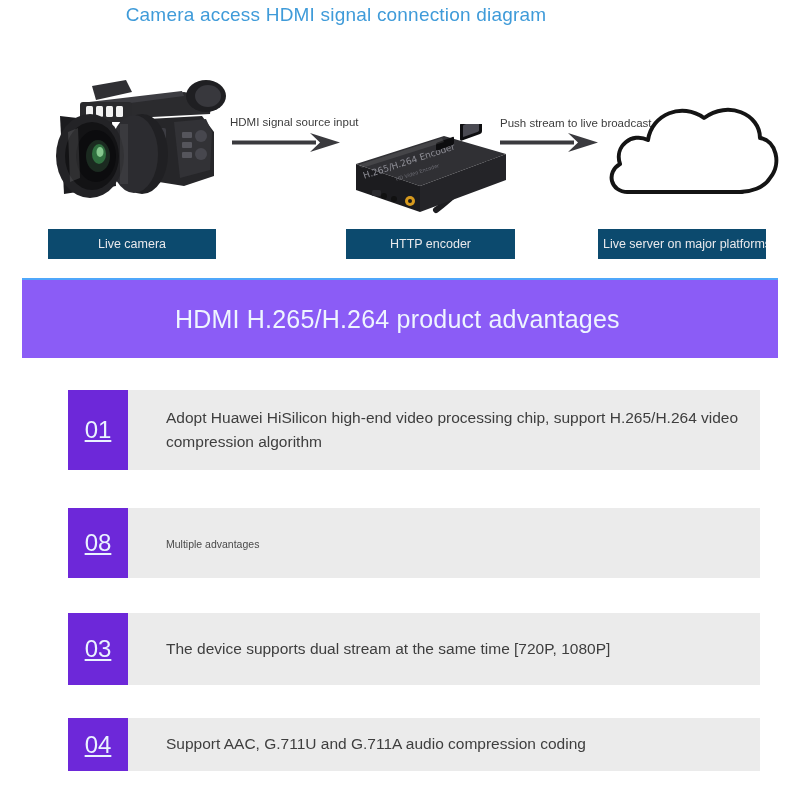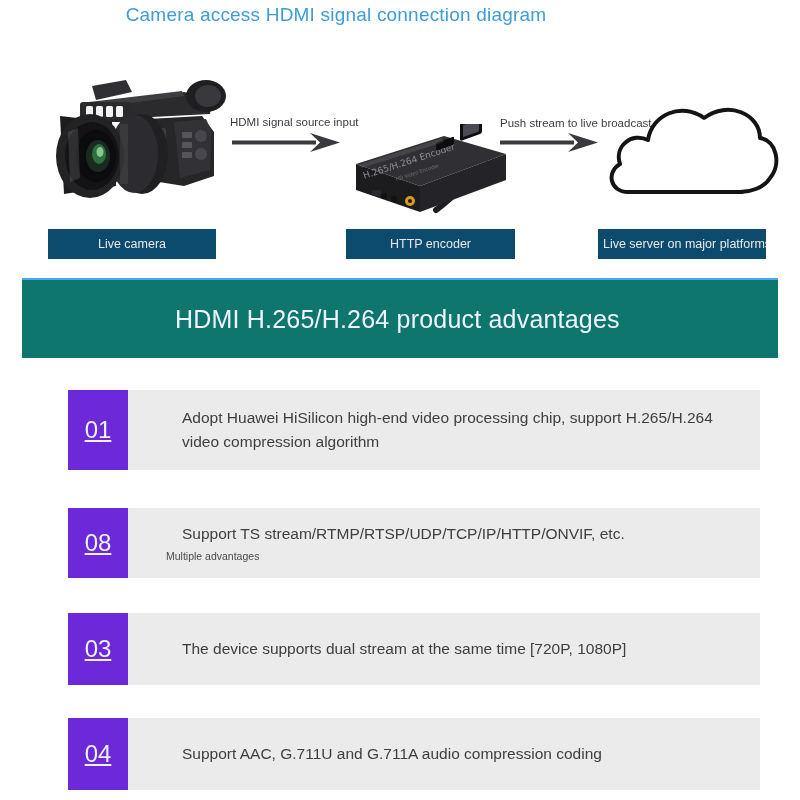--- a/index.html
+++ b/index.html
@@ -70,21 +70,21 @@
   .plate-cloud{left:598px;top:193px;width:168px;}
   .plate-cloud span{
     
     margin-right:-10px;
   }
 
   
   .banner{
     position:absolute;
     left:22px;top:278px;width:756px;height:80px;
-    background:#0f766e;
+    background:#8b5cf6;
     border-top:2px solid #4fa7fb;
     box-sizing:border-box;
     display:flex;align-items:center;
   }
   .banner-text{
     color:#eef5ff;
     font-size:25px;
     margin-left:153px;
     white-space:nowrap;
     letter-spacing:.2px;
@@ -109,33 +109,32 @@
   .feature-body{
     flex:1 1 auto;
     display:flex;flex-direction:column;justify-content:center;
     padding-left:38px;padding-right:14px;
     box-sizing:border-box;
   }
   .feature-text{
     font-size:15.5px;
     color:#3e3e3e;
     line-height:1.55;
-    margin-left:16px;
   }
   .feature-sub{
     font-size:10.5px;
     color:#4a4a4a;
     margin-top:4px;
     line-height:1.3;
   }
 
   .row-0{top:30px;height:80px;}
   .row-1{top:148px;height:70px;}
   .row-2{top:253px;height:72px;}
-  .row-3{top:358px;height:72px;justify-content:center;}
+  .row-3{top:358px;height:53px;justify-content:center;}
 </style>
 </head>
 <body>
 
 <div class="page-title">Camera access HDMI signal connection diagram</div>
 
 <div class="diagram">
 
   <div class="camera">
     <svg width="200" height="170" viewBox="0 0 200 170">
@@ -263,21 +262,20 @@
   <div class="feature-row row-0">
     <div class="feature-num">01</div>
     <div class="feature-body">
       <div class="feature-text">Adopt Huawei HiSilicon high-end video processing chip, support H.265/H.264 video compression algorithm</div>
     </div>
   </div>
 
   <div class="feature-row row-1">
     <div class="feature-num">08</div>
     <div class="feature-body">
-      <div class="feature-text">Support TS stream/RTMP/RTSP/UDP/TCP/IP/HTTP/ONVIF, etc.</div>
       <div class="feature-sub">Multiple advantages</div>
     </div>
   </div>
 
   <div class="feature-row row-2">
     <div class="feature-num">03</div>
     <div class="feature-body">
       <div class="feature-text">The device supports dual stream at the same time [720P, 1080P]</div>
     </div>
   </div>

